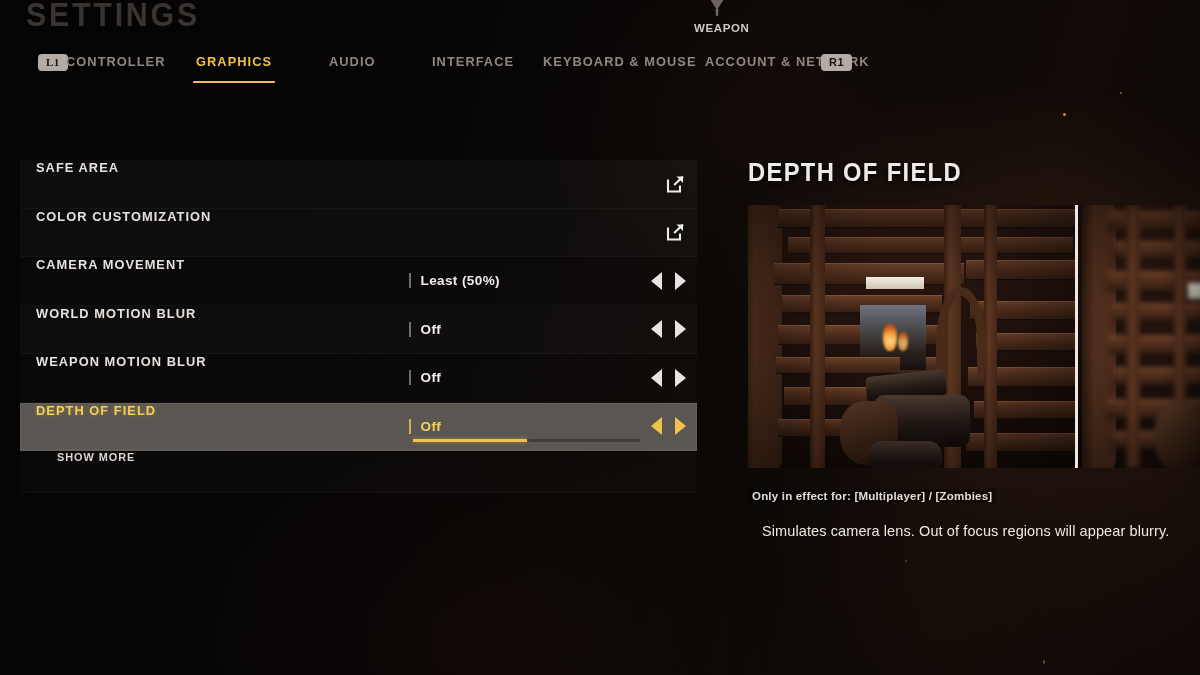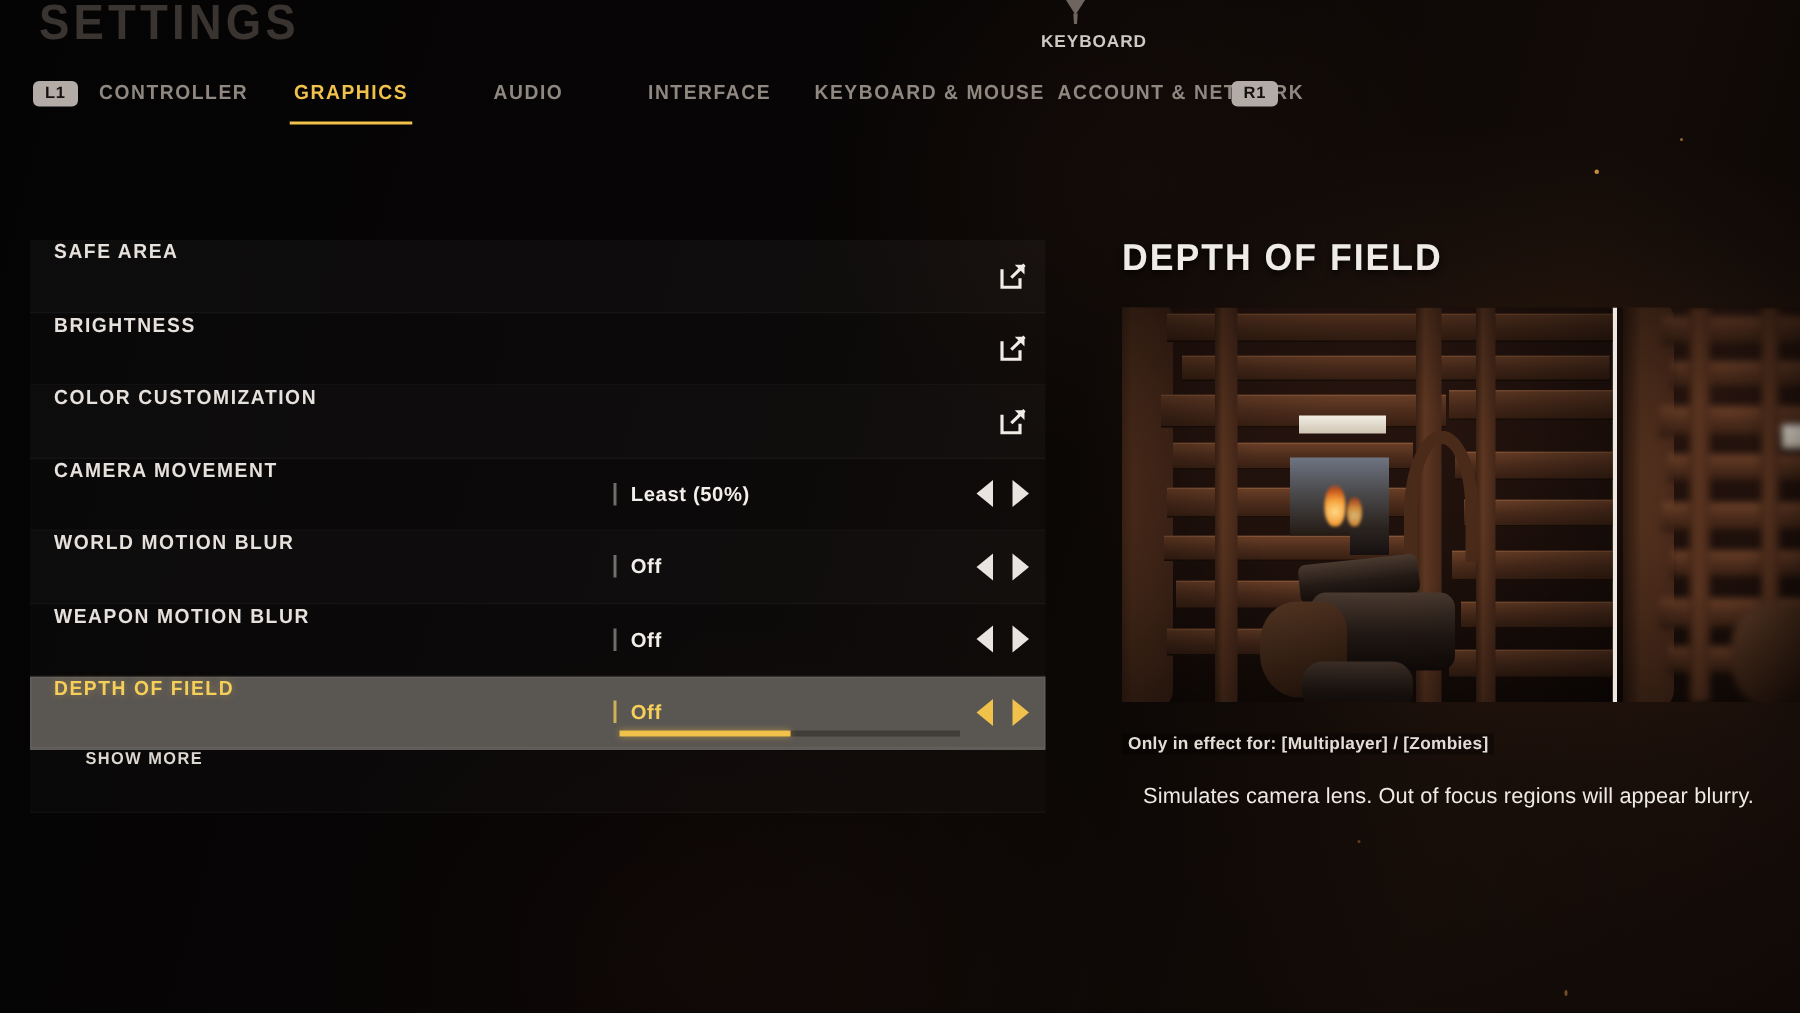--- a/index.html
+++ b/index.html
@@ -46,21 +46,21 @@
   #tabbar {
     position:absolute; left:0; top:52px; width:1200px; height:36px;
   }
   .bumper {
     position:absolute; top:2px;
     background:#b3aca6; color:#15110f;
     font-size:11px; font-weight:bold; letter-spacing:0.5px;
     padding:2px 8px 3px; border-radius:4px;
     font-family:"Liberation Sans Narrow","Liberation Sans",sans-serif;
   }
-  #bumper-l1 { left:22px; }
+  #bumper-l1 { left:38px;font-family:Liberation Serif, serif; }
   #bumper-r1 { left:821px; }
   .tab {
     position:absolute; top:2px;
     font-size:13.5px; font-weight:bold; letter-spacing:1.1px;
     color:#8f8881; white-space:nowrap;
     font-family:"Liberation Sans Narrow","Liberation Sans",sans-serif;
     transform:scaleX(0.95); transform-origin:left center;
   }
   .tab.active { color:#f0c14b; }
   .tab .underline {
@@ -225,21 +225,21 @@
   <div class="ember" style="left:1043px; top:660px; width:2px; height:4px; opacity:.45;"></div>
   <div class="ember" style="left:905px; top:560px; width:2px; height:2px; opacity:.35;"></div>
 </div>
 
 <div id="page-title">SETTINGS</div>
 
 <svg id="waiting-icon" viewBox="0 0 22 20">
   <path d="M4 1 L18 1 L11 12 Z" fill="#6e6560"></path>
   <path d="M9.5 11 L12.5 11 L12 18 L10 18 Z" fill="#6e6560"></path>
 </svg>
-<div id="waiting-status">KEYBOARD</div>
+<div id="waiting-status">WEAPON</div>
 
 <div id="tabbar">
   <div class="bumper" id="bumper-l1">L1</div>
 
   <div class="tab" style="left:66px;">
     <span>CONTROLLER</span>
     
   </div>
   <div class="tab active" style="left:196px;">
     <span>GRAPHICS</span>
@@ -269,28 +269,20 @@
 
   <div class="setting-row even">
     <span class="row-label">SAFE AREA</span>
     <svg class="ext-icon" width="19" height="19" viewBox="0 0 19 19">
       <path d="M2 5 L2 17 L14 17 L14 11" fill="none" stroke="#f0ece7" stroke-width="2.1"></path>
       <path d="M8.2 10.6 L17 2" fill="none" stroke="#f0ece7" stroke-width="2.1"></path>
       <path d="M10.5 2 L17 2 L17 8.5 Z" fill="#f0ece7"></path>
     </svg>
   </div>
 
-  <div class="setting-row odd">
-    <span class="row-label">BRIGHTNESS</span>
-    <svg class="ext-icon" width="19" height="19" viewBox="0 0 19 19">
-      <path d="M2 5 L2 17 L14 17 L14 11" fill="none" stroke="#f0ece7" stroke-width="2.1"></path>
-      <path d="M8.2 10.6 L17 2" fill="none" stroke="#f0ece7" stroke-width="2.1"></path>
-      <path d="M10.5 2 L17 2 L17 8.5 Z" fill="#f0ece7"></path>
-    </svg>
-  </div>
 
   <div class="setting-row even">
     <span class="row-label">COLOR CUSTOMIZATION</span>
     <svg class="ext-icon" width="19" height="19" viewBox="0 0 19 19">
       <path d="M2 5 L2 17 L14 17 L14 11" fill="none" stroke="#f0ece7" stroke-width="2.1"></path>
       <path d="M8.2 10.6 L17 2" fill="none" stroke="#f0ece7" stroke-width="2.1"></path>
       <path d="M10.5 2 L17 2 L17 8.5 Z" fill="#f0ece7"></path>
     </svg>
   </div>
 

